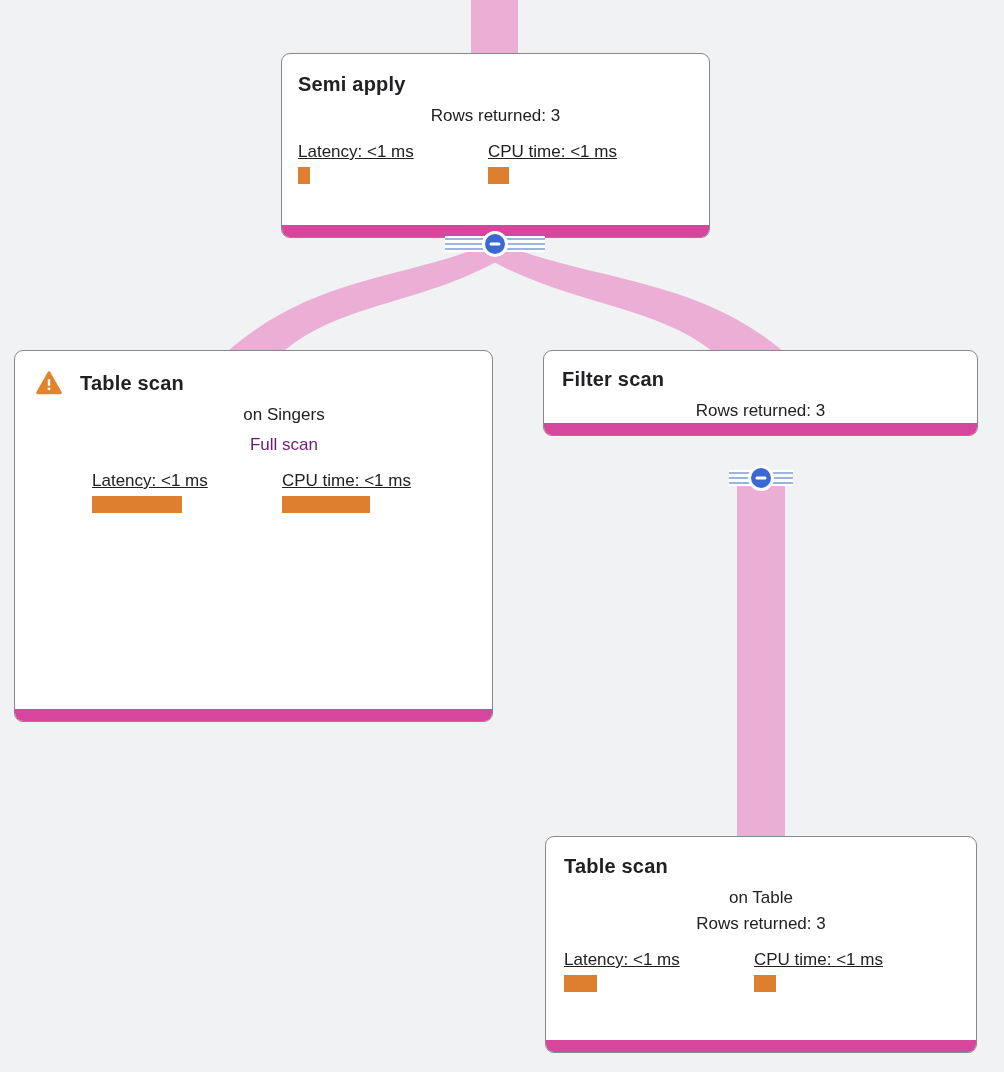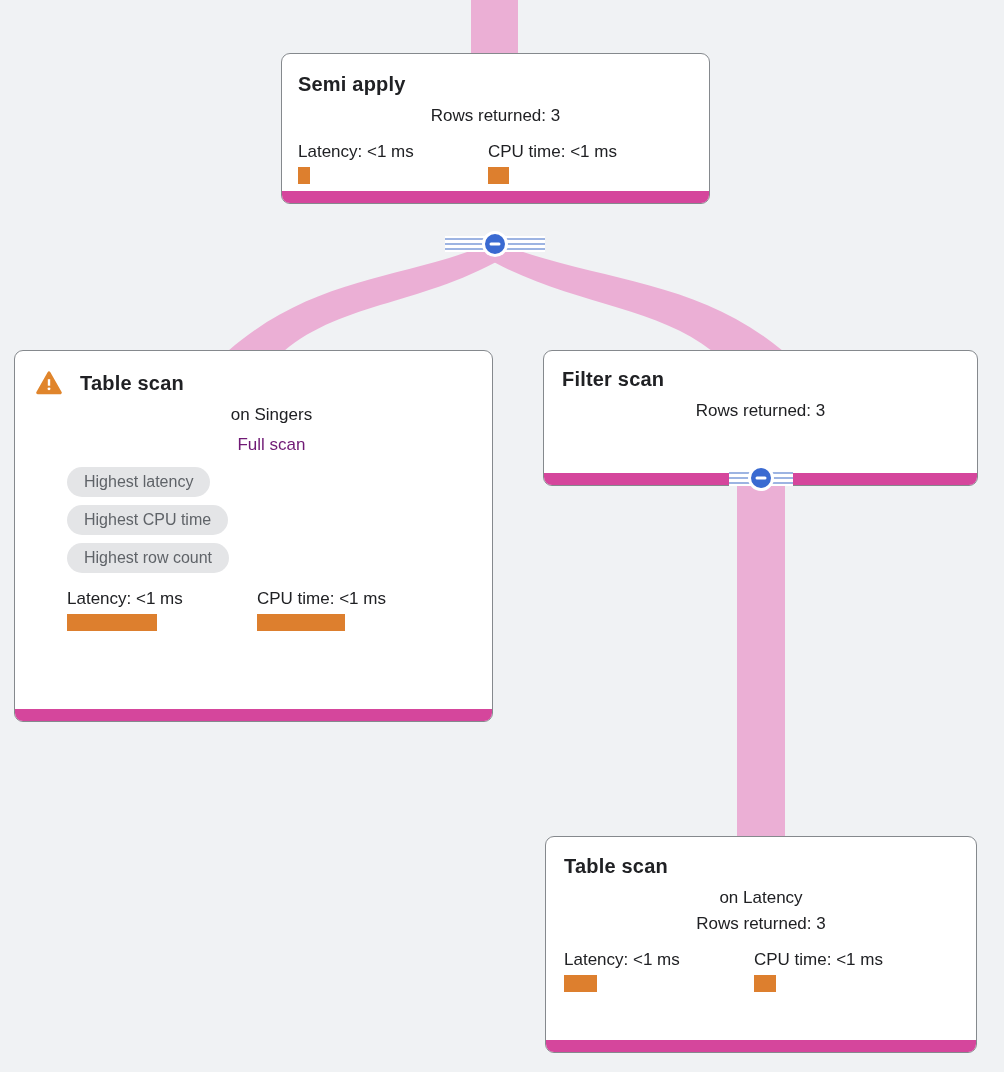--- a/index.html
+++ b/index.html
@@ -15,21 +15,21 @@
     border:1px solid #85898d;border-radius:9px;
     box-sizing:border-box;overflow:hidden;
   }
   .accent-bar{
     position:absolute;left:0;right:0;bottom:0;height:12px;background:#d5469c;
   }
   .card-title{font-size:20px;font-weight:600;letter-spacing:.2px;}
   .card-line{font-size:17px;margin-top:10px;text-align:center;}
   .gray-line{color:#701a75;}
   .metrics{display:flex;margin-top:16px;}
-  .metric-col{width:190px;}
+  .metric-col{width:190px;text-decoration:underline;}
   .metric-label{font-size:17px;}
   .metric-bar{height:17px;margin-top:5px;background:#dd7f2e;}
   .chip{
     display:table;background:#e4e5e7;color:#5f6368;font-size:16px;
     padding:6px 17px;border-radius:17px;margin-top:8px;
   }
   .chips{margin-top:12px;}
   .hdr-row{display:flex;align-items:center;}
   .warn{width:26px;height:24px;margin-right:18px;flex:none;}
   
@@ -43,25 +43,25 @@
   .circle{
     position:absolute;top:50%;left:50%;transform:translate(-50%,-50%);
     width:20px;height:20px;border-radius:50%;
     background:#3a6ad1;border:3px solid #ffffff;cursor:pointer;
   }
   .circle::after{
     content:"";position:absolute;left:50%;top:50%;transform:translate(-50%,-50%);
     width:11px;height:3px;border-radius:2px;background:#ffffff;
   }
   
-  #node-semi-apply{left:281px;top:53px;width:429px;height:151px;padding:19px 16px;}
+  #node-semi-apply{left:281px;top:53px;width:429px;height:185px;padding:19px 16px;}
   #node-table-scan-singers{left:14px;top:350px;width:479px;height:372px;padding:20px 16px 0 21px;}
-  #node-filter-scan{left:543px;top:350px;width:435px;height:136px;padding:17px 18px;}
+  #node-filter-scan{left:543px;top:350px;width:435px;height:86px;padding:17px 18px;}
   #node-table-scan-albums{left:545px;top:836px;width:432px;height:217px;padding:18px 18px;}
-  .indent{margin-left:31px;}
+  .indent{margin-left:56px;}
   #collapse-semi-apply{left:445px;top:236px;width:100px;}
   #collapse-filter-scan{left:729px;top:470px;width:64px;}
 </style>
 </head>
 <body>
 
 <svg class="edges" width="1004" height="1072">
   <rect x="471" y="0" width="47" height="54" fill="#ebafd5"></rect>
   <path d="M473,250 C390,280 310,280 228,351 L284,351 C345,300 430,305 517,250 Z" fill="#ebafd5"></path>
   <path d="M517,250 C610,282 700,282 783,351 L712,351 C650,302 560,305 473,250 Z" fill="#ebafd5"></path>
@@ -91,25 +91,20 @@
         <path d="M12 1.5 L22.5 20 H1.5 Z" fill="#e0852c" stroke="#e0852c" stroke-width="2.6" stroke-linejoin="round"></path>
         <rect x="10.9" y="7.5" width="2.2" height="6" fill="#ffffff"></rect>
         <circle cx="12" cy="16.4" r="1.35" fill="#ffffff"></circle>
       </svg>
     </span>
     <span class="card-title">Table scan</span>
   </div>
   <div class="indent">
     <div class="card-line">on Singers</div>
     <div class="card-line gray-line">Full scan</div>
-    <div class="chips">
-      <span class="chip">Highest latency</span>
-      <span class="chip">Highest CPU time</span>
-      <span class="chip">Highest row count</span>
-    </div>
     <div class="metrics">
       <div class="metric-col">
         <div class="metric-label">Latency: &lt;1 ms</div>
         <div class="metric-bar" style="width: 90px;"></div>
       </div>
       <div class="metric-col">
         <div class="metric-label">CPU time: &lt;1 ms</div>
         <div class="metric-bar" style="width: 88px;"></div>
       </div>
     </div>
@@ -118,21 +113,21 @@
 </div>
 
 <div class="card" id="node-filter-scan">
   <div class="card-title">Filter scan</div>
   <div class="card-line">Rows returned: 3</div>
   <div class="accent-bar"></div>
 </div>
 
 <div class="card" id="node-table-scan-albums">
   <div class="card-title">Table scan</div>
-  <div class="card-line">on Latency</div>
+  <div class="card-line">on Table</div>
   <div class="card-line" style="margin-top:6px;">Rows returned: 3</div>
   <div class="metrics">
     <div class="metric-col">
       <div class="metric-label">Latency: &lt;1 ms</div>
       <div class="metric-bar" style="width: 33px;"></div>
     </div>
     <div class="metric-col">
       <div class="metric-label">CPU time: &lt;1 ms</div>
       <div class="metric-bar" style="width: 22px;"></div>
     </div>

